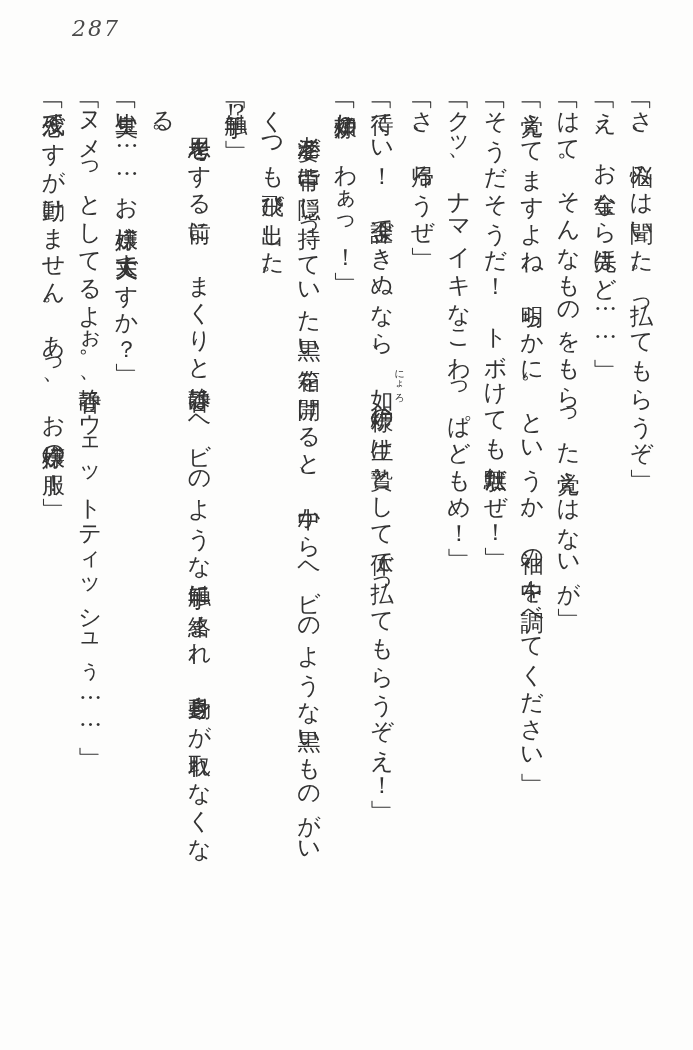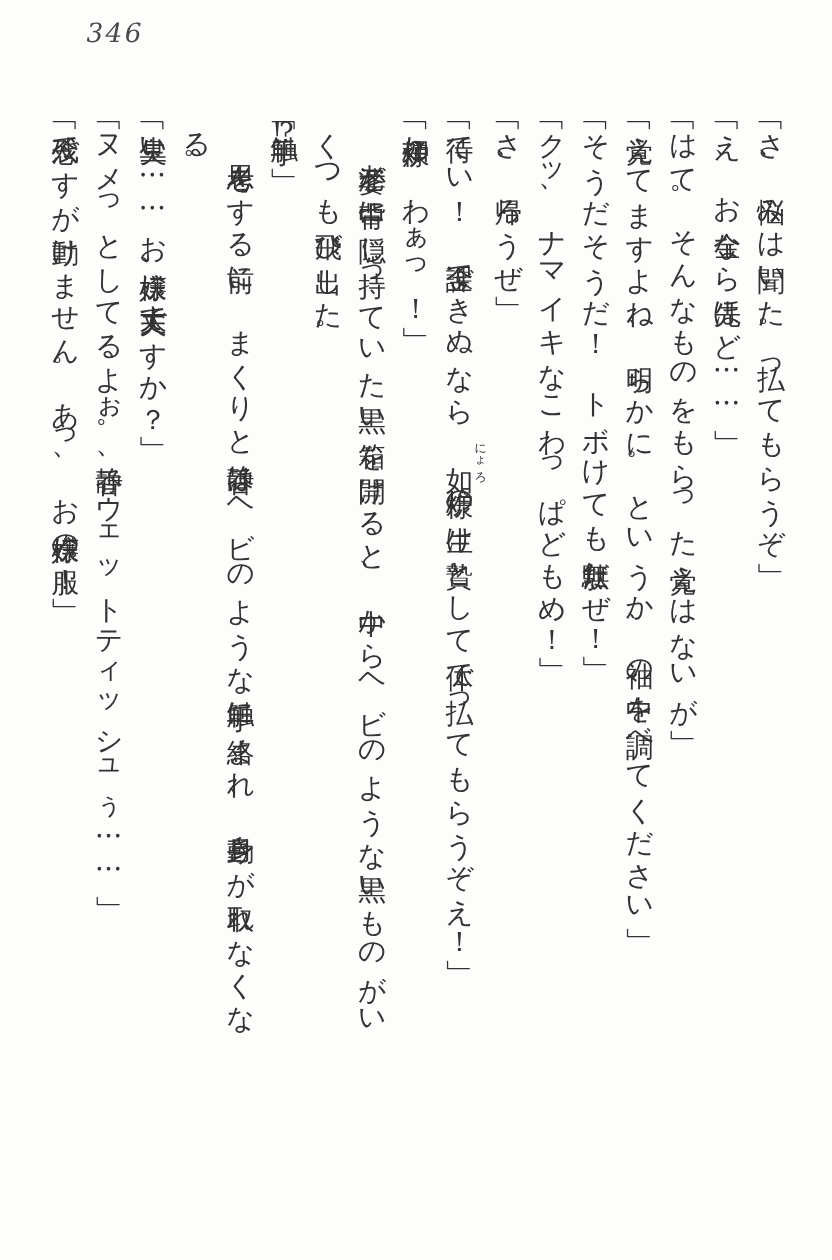--- a/index.html
+++ b/index.html
@@ -47,21 +47,21 @@
     font-size: 10px;
     letter-spacing: 0;
     color: #333333;
   }
 </style>
 </head>
 <body>
 
 <div class="page">
 
-  <div class="page-number">346</div>
+  <div class="page-number">287</div>
 
   <div class="text-block">
     <p>「さ、悩みは聞いた。払ってもらうぞ」</p>
     <p>「え、お金なら先ほど……」</p>
     <p>「はて。そんなものをもらった覚えはないが」</p>
     <p>「覚えてますよね、明らかに。というか、袖の中を調べてください」</p>
     <p>「そうだそうだ！　トボけても無駄だぜ！」</p>
     <p>「クッ、ナマイキなこわっぱどもめ！」</p>
     <p>「さ、帰ろうぜ」</p>
     <p><span>「待てい！　課金できぬなら、</span><ruby><span>如炉</span><rt>にょろ</rt></ruby><span>様の生け贄として体で払ってもらうぞえ！」</span></p>

